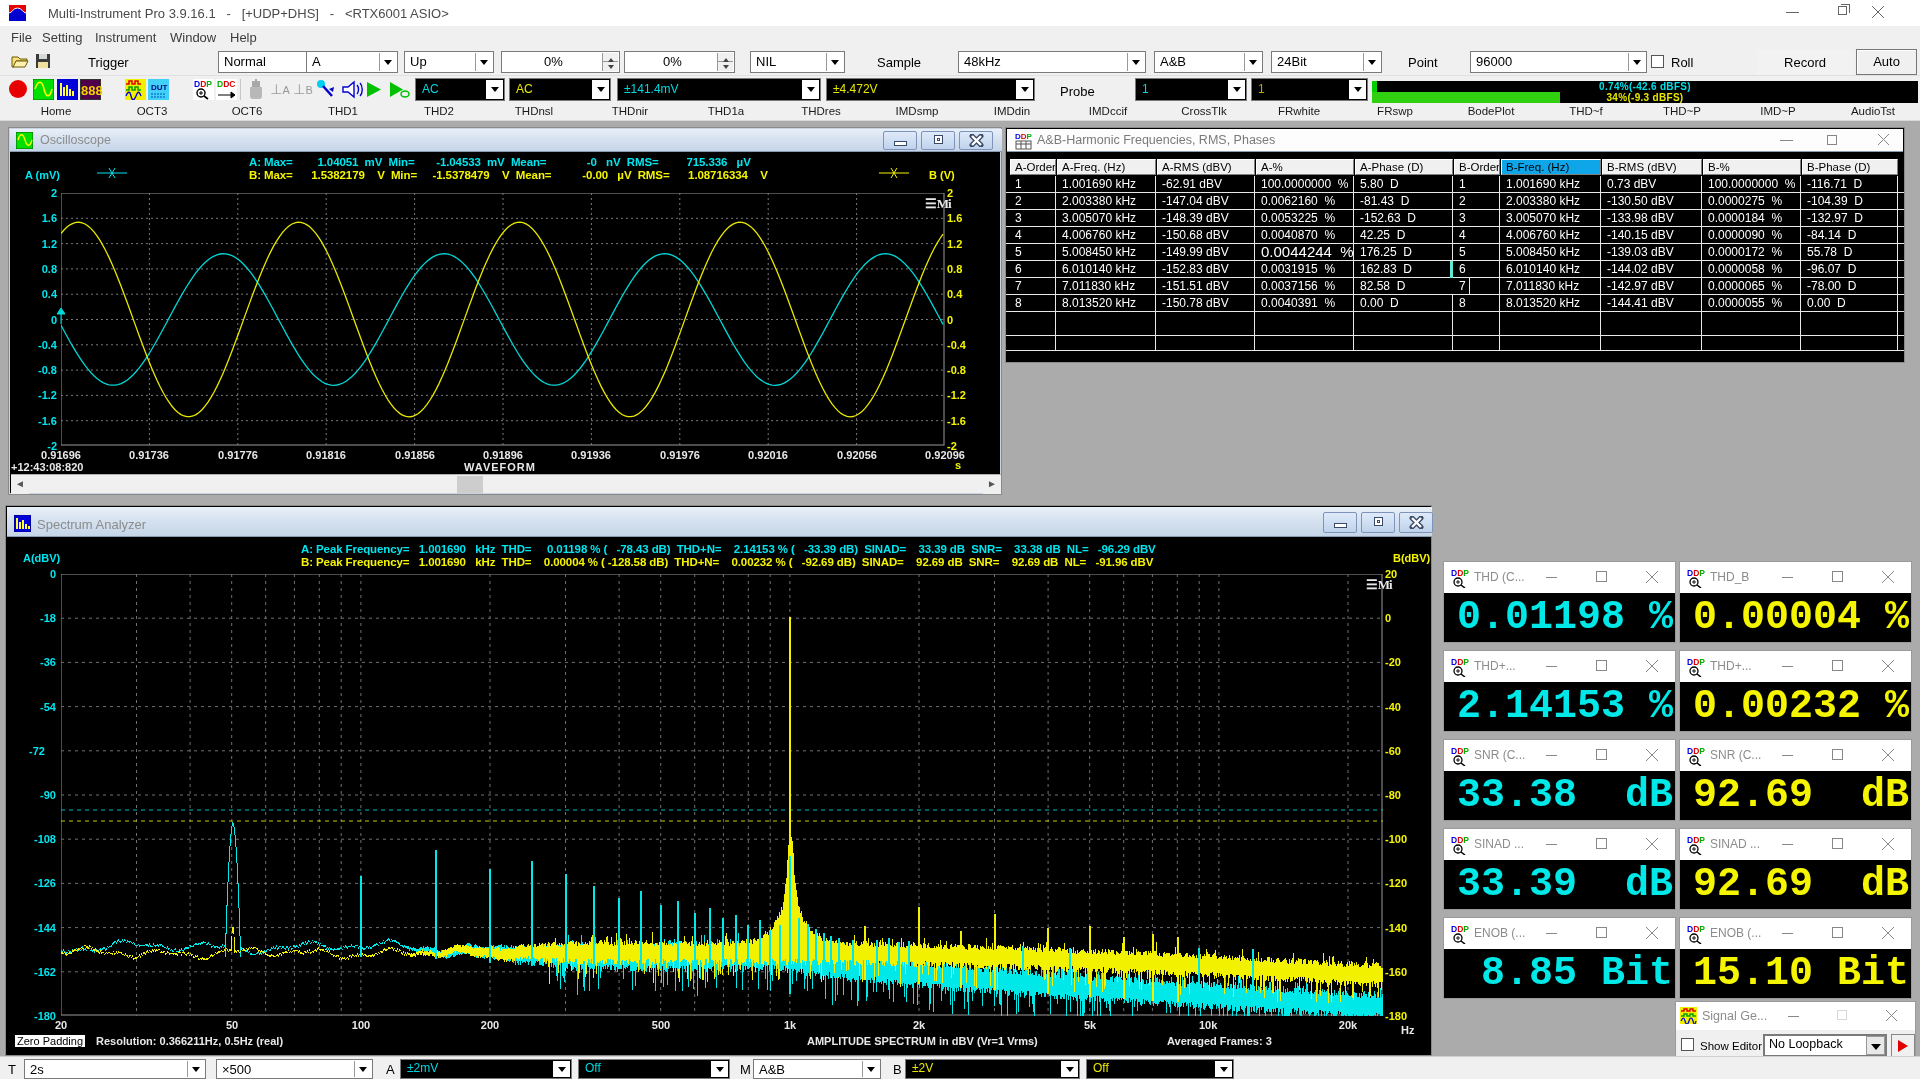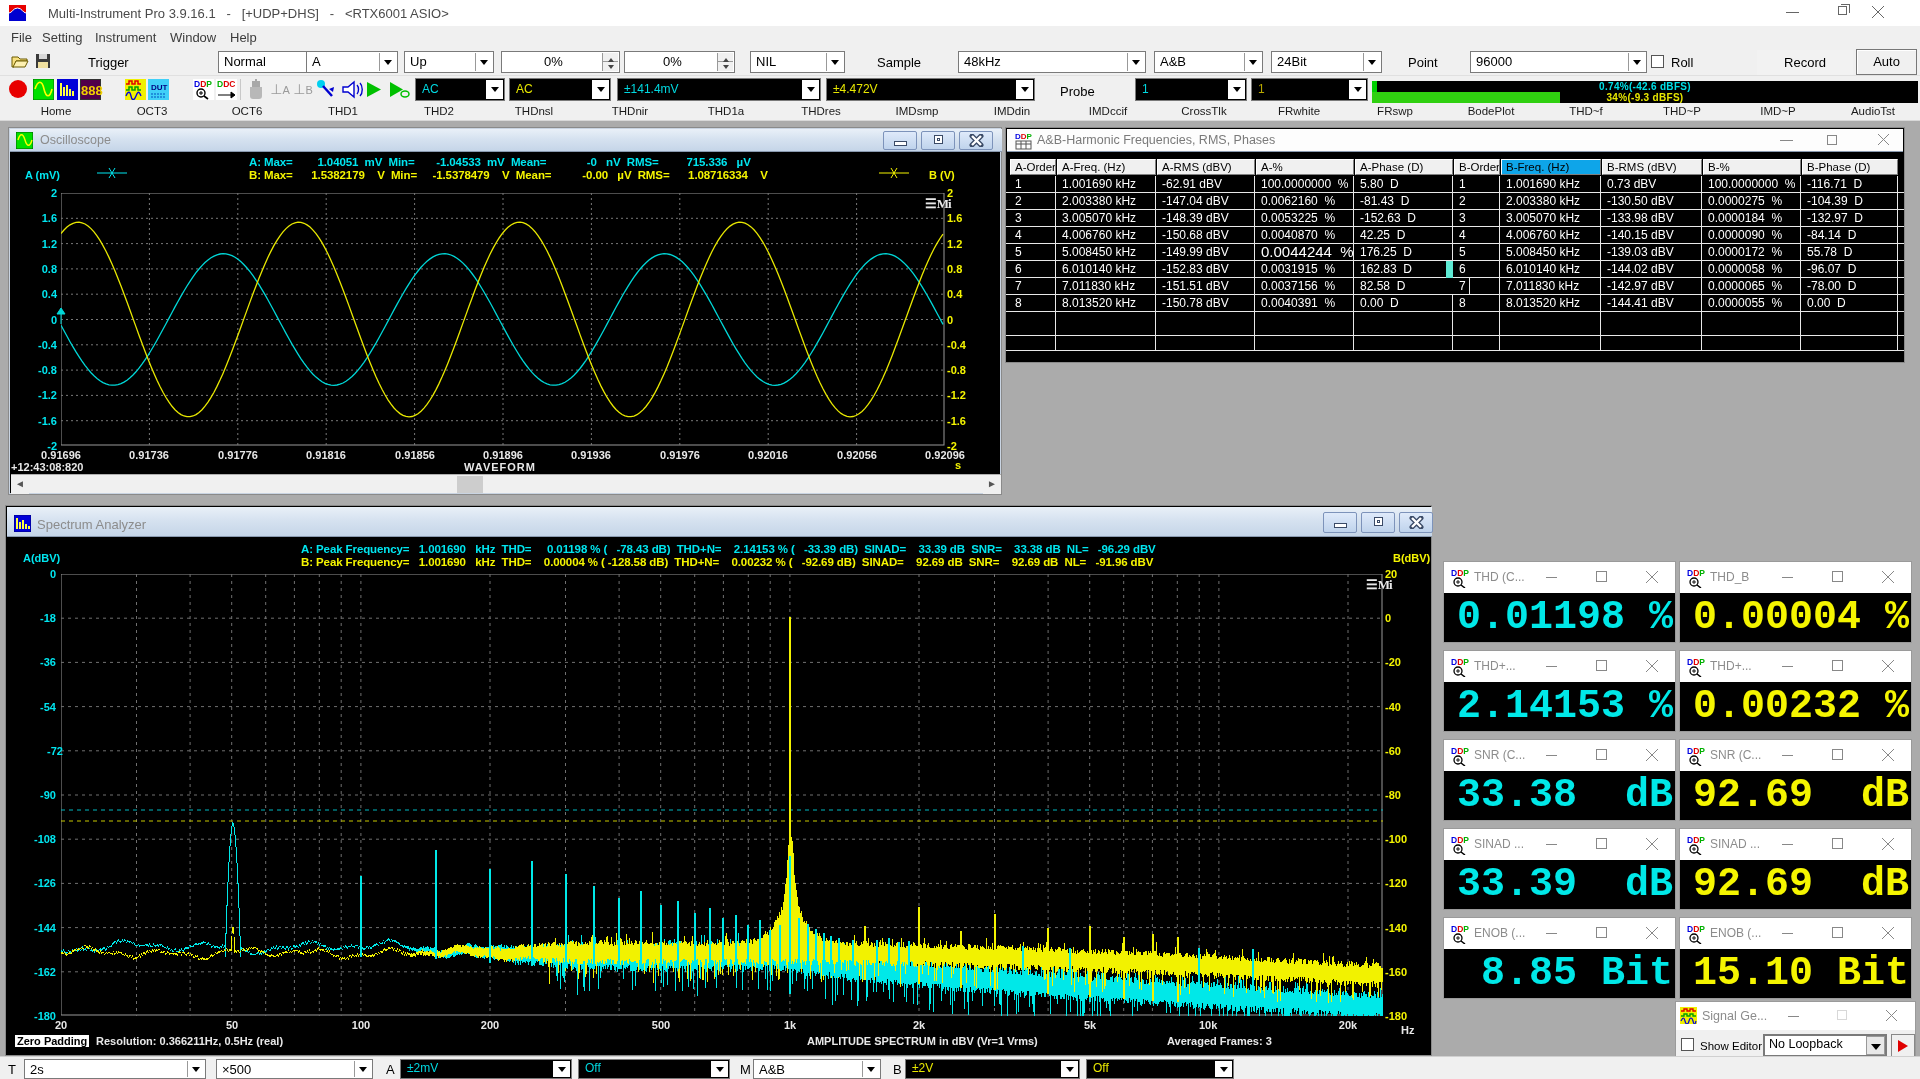--- a/index.html
+++ b/index.html
@@ -373,21 +373,21 @@
         <div class="abs" style="left:495px;top:0;width:100px;height:17px;border-right:1px solid #e8e8e8;font-size:12px;color:#fff;padding-left:5px;line-height:16px;white-space:pre">5.008450 kHz</div>
         <div class="abs" style="left:596px;top:0;width:100px;height:17px;border-right:1px solid #e8e8e8;font-size:12px;color:#fff;padding-left:5px;line-height:16px;white-space:pre">-139.03 dBV</div>
         <div class="abs" style="left:697px;top:0;width:98px;height:17px;border-right:1px solid #e8e8e8;font-size:12px;color:#fff;padding-left:5px;line-height:16px;white-space:pre">0.0000172  %</div>
         <div class="abs" style="left:796px;top:0;width:96px;height:17px;border-right:1px solid #e8e8e8;font-size:12px;color:#fff;padding-left:5px;line-height:16px;white-space:pre">55.78  D</div>
       </div>
       <div class="abs" style="left:0;top:133px;width:898px;height:17px;border-bottom:1px solid #e8e8e8">
         <div class="abs" style="left:4px;top:0;width:46px;height:17px;border-right:1px solid #e8e8e8;font-size:12px;color:#fff;padding-left:5px;line-height:16px;white-space:pre">6</div>
         <div class="abs" style="left:51px;top:0;width:99px;height:17px;border-right:1px solid #e8e8e8;font-size:12px;color:#fff;padding-left:5px;line-height:16px;white-space:pre">6.010140 kHz</div>
         <div class="abs" style="left:151px;top:0;width:98px;height:17px;border-right:1px solid #e8e8e8;font-size:12px;color:#fff;padding-left:5px;line-height:16px;white-space:pre">-152.83 dBV</div>
         <div class="abs" style="left:250px;top:0;width:98px;height:17px;border-right:1px solid #e8e8e8;font-size:12px;color:#fff;padding-left:5px;line-height:16px;white-space:pre">0.0031915  %</div>
-        <div class="abs" style="left:349px;top:0;width:98px;height:17px;border-right:7px solid #5eead4;font-size:12px;color:#fff;padding-left:5px;line-height:16px;white-space:pre">162.83  D</div>
+        <div class="abs" style="left:349px;top:0;width:98px;height:17px;border-right:3px solid #5eead4;font-size:12px;color:#fff;padding-left:5px;line-height:16px;white-space:pre">162.83  D</div>
         <div class="abs" style="left:448px;top:0;width:46px;height:17px;border-right:1px solid #e8e8e8;font-size:12px;color:#fff;padding-left:5px;line-height:16px;white-space:pre">6</div>
         <div class="abs" style="left:495px;top:0;width:100px;height:17px;border-right:1px solid #e8e8e8;font-size:12px;color:#fff;padding-left:5px;line-height:16px;white-space:pre">6.010140 kHz</div>
         <div class="abs" style="left:596px;top:0;width:100px;height:17px;border-right:1px solid #e8e8e8;font-size:12px;color:#fff;padding-left:5px;line-height:16px;white-space:pre">-144.02 dBV</div>
         <div class="abs" style="left:697px;top:0;width:98px;height:17px;border-right:1px solid #e8e8e8;font-size:12px;color:#fff;padding-left:5px;line-height:16px;white-space:pre">0.0000058  %</div>
         <div class="abs" style="left:796px;top:0;width:96px;height:17px;border-right:1px solid #e8e8e8;font-size:12px;color:#fff;padding-left:5px;line-height:16px;white-space:pre">-96.07  D</div>
       </div>
       <div class="abs" style="left:0;top:150px;width:898px;height:17px;border-bottom:1px solid #e8e8e8">
         <div class="abs" style="left:4px;top:0;width:46px;height:17px;border-right:1px solid #e8e8e8;font-size:12px;color:#fff;padding-left:5px;line-height:16px;white-space:pre">7</div>
         <div class="abs" style="left:51px;top:0;width:99px;height:17px;border-right:1px solid #e8e8e8;font-size:12px;color:#fff;padding-left:5px;line-height:16px;white-space:pre">7.011830 kHz</div>
         <div class="abs" style="left:151px;top:0;width:98px;height:17px;border-right:1px solid #e8e8e8;font-size:12px;color:#fff;padding-left:5px;line-height:16px;white-space:pre">-151.51 dBV</div>
@@ -518,21 +518,21 @@
         </g>
       </svg>
       <div class="tick cy" style="left:12px;top:62px;width:38px;text-align:right">0</div>
       <div class="tick ye" style="left:1379px;top:62px">20</div>
       <div class="tick cy" style="left:12px;top:106px;width:38px;text-align:right">-18</div>
       <div class="tick ye" style="left:1379px;top:106px">0</div>
       <div class="tick cy" style="left:12px;top:150px;width:38px;text-align:right">-36</div>
       <div class="tick ye" style="left:1379px;top:150px">-20</div>
       <div class="tick cy" style="left:12px;top:195px;width:38px;text-align:right">-54</div>
       <div class="tick ye" style="left:1379px;top:195px">-40</div>
-      <div class="tick cy" style="left:19px;top:239px;width:38px;text-align:right">-72</div>
+      <div class="tick cy" style="left:12px;top:239px;width:38px;text-align:center">-72</div>
       <div class="tick ye" style="left:1379px;top:239px">-60</div>
       <div class="tick cy" style="left:12px;top:283px;width:38px;text-align:right">-90</div>
       <div class="tick ye" style="left:1379px;top:283px">-80</div>
       <div class="tick cy" style="left:12px;top:327px;width:38px;text-align:right">-108</div>
       <div class="tick ye" style="left:1379px;top:327px">-100</div>
       <div class="tick cy" style="left:12px;top:371px;width:38px;text-align:right">-126</div>
       <div class="tick ye" style="left:1379px;top:371px">-120</div>
       <div class="tick cy" style="left:12px;top:416px;width:38px;text-align:right">-144</div>
       <div class="tick ye" style="left:1379px;top:416px">-140</div>
       <div class="tick cy" style="left:12px;top:460px;width:38px;text-align:right">-162</div>
@@ -543,21 +543,21 @@
       <div class="tick wh" style="left:206px;top:513px;width:40px;text-align:center">50</div>
       <div class="tick wh" style="left:335px;top:513px;width:40px;text-align:center">100</div>
       <div class="tick wh" style="left:464px;top:513px;width:40px;text-align:center">200</div>
       <div class="tick wh" style="left:635px;top:513px;width:40px;text-align:center">500</div>
       <div class="tick wh" style="left:764px;top:513px;width:40px;text-align:center">1k</div>
       <div class="tick wh" style="left:893px;top:513px;width:40px;text-align:center">2k</div>
       <div class="tick wh" style="left:1064px;top:513px;width:40px;text-align:center">5k</div>
       <div class="tick wh" style="left:1193px;top:513px;width:40px;">10k</div>
       <div class="tick wh" style="left:1322px;top:513px;width:40px;text-align:center">20k</div>
       <div class="tick wh" style="left:1395px;top:518px">Hz</div>
-      <div class="abs" style="left:9px;top:529px;background:#fff;color:#000;font-weight:bold;font-size:11px;padding:0 2px">Zero Padding</div>
+      <div class="abs" style="left:9px;top:529px;background:#fff;color:#000;font-weight:normal;font-size:11px;padding:0 2px">Zero Padding</div>
       <div class="tick wh" style="left:90px;top:529px">Resolution: 0.366211Hz, 0.5Hz (real)</div>
       <div class="tick wh" style="left:801px;top:529px">AMPLITUDE SPECTRUM in dBV (Vr=1 Vrms)</div>
       <div class="tick wh" style="left:1161px;top:529px">Averaged Frames: 3</div>
       <div class="mi" style="left:1360px;top:71px">☰<span style="letter-spacing:-1px">Mi</span></div>
     </div>
     <div class="ddp" style="left:1443px;top:561px;width:233px;height:82px">
       <div class="ddp-t"></div>
       <div class="ddp-b"></div>
       <svg class="abs" style="left:7px;top:6px" width="22" height="20">
         <text x="0" y="8" font-size="8.5" font-weight="bold" font-family="Liberation Sans"><tspan fill="#0000e0">D</tspan><tspan fill="#e00000">D</tspan><tspan fill="#00b000">P</tspan></text>

